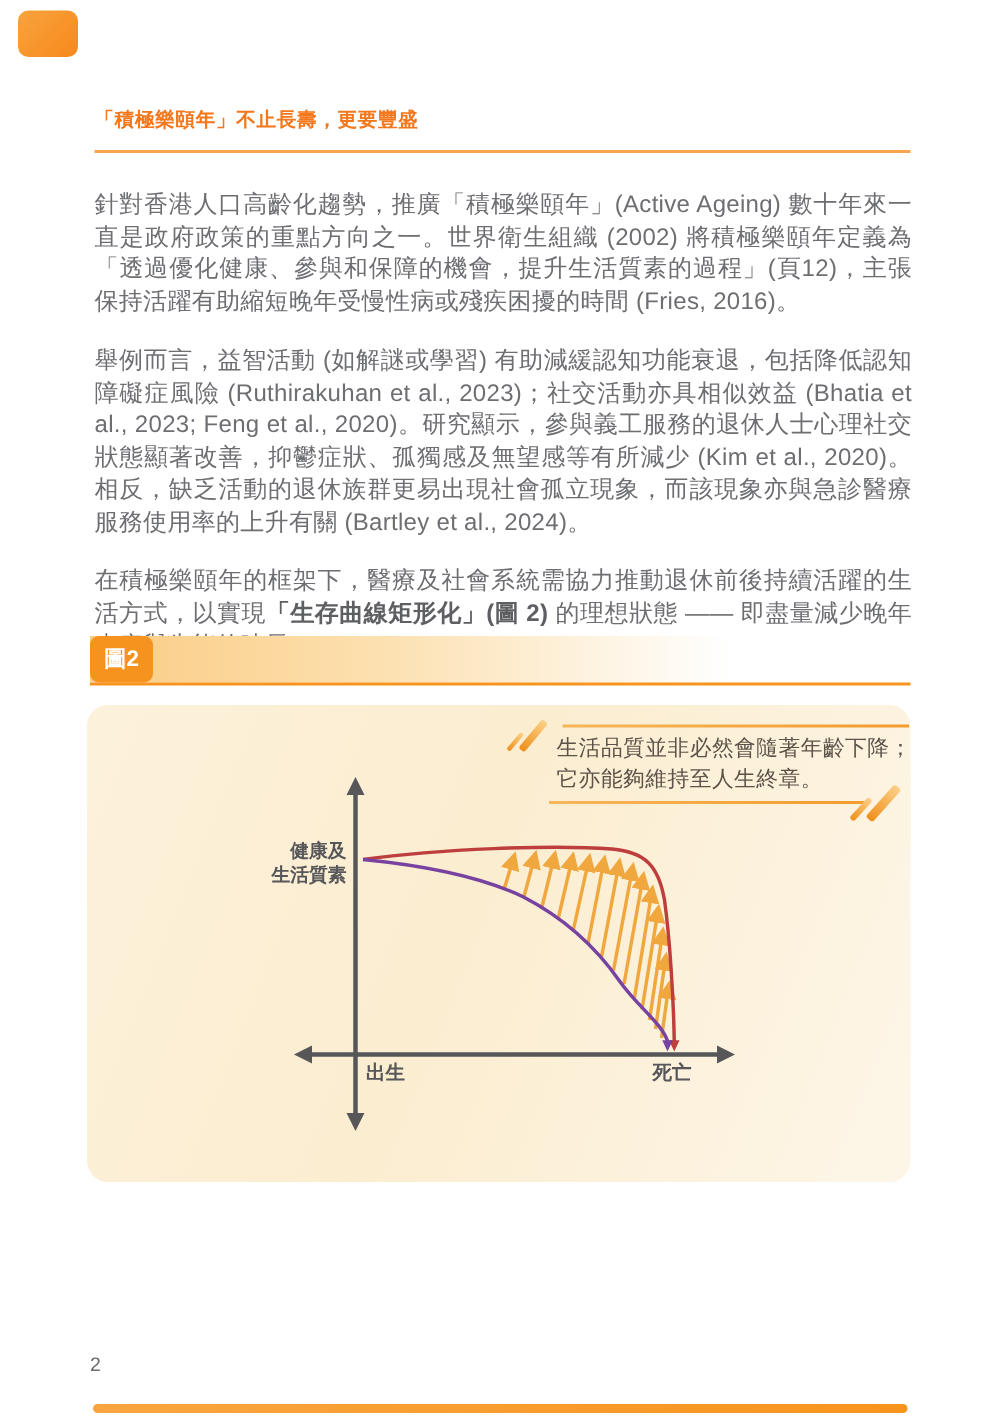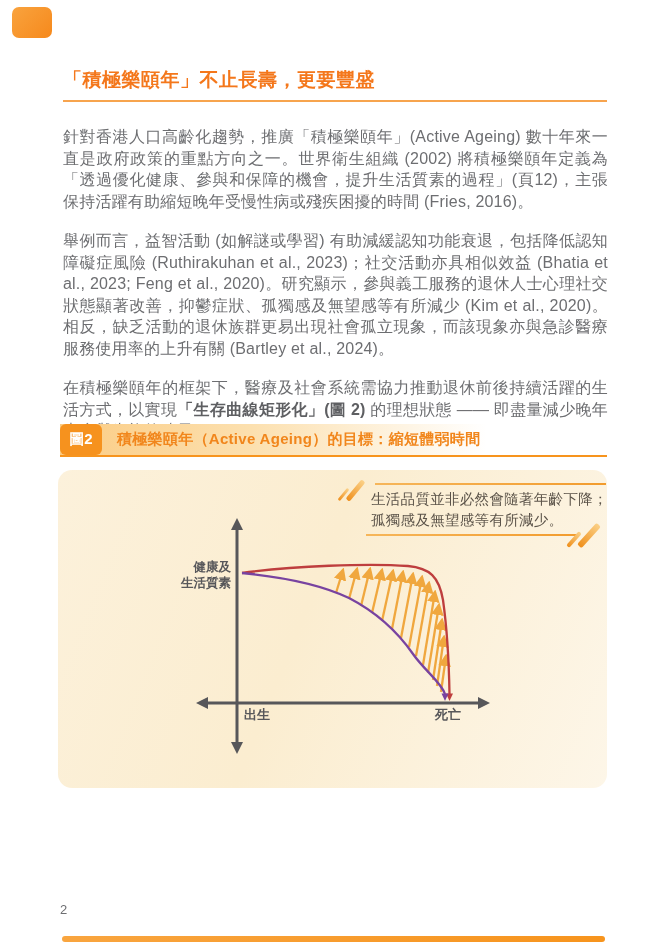--- a/index.html
+++ b/index.html
@@ -7,21 +7,21 @@
     width:665px;height:945px;position:relative;background:#ffffff;overflow:hidden;
     font-family:"Liberation Sans","DejaVu Sans",sans-serif;
     -webkit-font-smoothing:antialiased;
   }
   .abs{position:absolute;}
   
   .corner-tab{left:12px;top:7px;width:40px;height:31px;border-radius:7px;
     background:linear-gradient(135deg,#F9A33E,#F6891C);}
   
   .page-title{left:63px;top:66px;width:545px;margin:0;
-    font-size:19px;line-height:28px;font-weight:bold;color:#F4771B;letter-spacing:.5px;}
+    font-size:13px;line-height:28px;font-weight:bold;color:#F4771B;letter-spacing:.5px;}
   .title-rule{left:63px;top:100px;width:544px;height:2px;background:#F7A44E;}
   
   .body-text{left:63px;top:126px;width:545px;}
   .body-text p{margin:0 0 18px 0;font-size:16px;line-height:21.5px;color:#6D6E71;
     text-align:justify;text-justify:inter-ideograph;letter-spacing:.2px;}
   .body-text .bold{font-weight:bold;color:#5E5F62;}
   
   .fig-header{left:60px;top:424px;width:547px;height:33px;display:flex;align-items:stretch;
     background:linear-gradient(90deg,#FBCC84 0%,#FCE0AF 35%,rgba(255,255,255,0) 78%);
     border-bottom:2px solid #F7941D;box-sizing:border-box;}
@@ -66,33 +66,32 @@
   <div class="abs title-rule"></div>
 
   <div class="abs body-text">
     <p>針對香港人口高齡化趨勢，推廣「積極樂頤年」(Active Ageing) 數十年來一直是政府政策的重點方向之一。世界衛生組織 (2002) 將積極樂頤年定義為「透過優化健康、參與和保障的機會，提升生活質素的過程」(頁12)，主張保持活躍有助縮短晚年受慢性病或殘疾困擾的時間 (Fries, 2016)。</p>
     <p>舉例而言，益智活動 (如解謎或學習) 有助減緩認知功能衰退，包括降低認知障礙症風險 (Ruthirakuhan et al., 2023)；社交活動亦具相似效益 (Bhatia et al., 2023; Feng et al., 2020)。研究顯示，參與義工服務的退休人士心理社交狀態顯著改善，抑鬱症狀、孤獨感及無望感等有所減少 (Kim et al., 2020)。相反，缺乏活動的退休族群更易出現社會孤立現象，而該現象亦與急診醫療服務使用率的上升有關 (Bartley et al., 2024)。</p>
     <p><span>在積極樂頤年的框架下，醫療及社會系統需協力推動退休前後持續活躍的生活方式，以實現</span><span class="bold">「生存曲線矩形化」(圖 2)</span><span> 的理想狀態 —— 即盡量減少晚年患病與失能的時長。</span></p>
   </div>
 
   <div class="abs fig-header">
     <div class="fig-badge">圖2</div>
-    <div class="fig-title">積極樂頤年（Active Ageing）的目標：縮短體弱時間</div>
   </div>
 
   <div class="abs fig-panel">
 
     <div class="abs callout-rule top"></div>
     <div class="abs slash-deco slash-tl">
         <span class="s1"></span>
         <span class="s2"></span>
       </div>
     <div class="abs callout-text">
       <div>生活品質並非必然會隨著年齡下降；</div>
-      <div>孤獨感及無望感等有所減少。</div>
+      <div>它亦能夠維持至人生終章。</div>
     </div>
     <div class="abs callout-rule bottom"></div>
     <div class="abs slash-deco slash-br">
         <span class="s1"></span>
         <span class="s2"></span>
       </div>
 
     <svg class="chart-svg" width="549" height="318" viewBox="0 0 549 318">
       <defs>
         <marker id="ah" viewBox="0 0 10 10" refX="8" refY="5" markerWidth="5.5" markerHeight="5.5" orient="auto">

